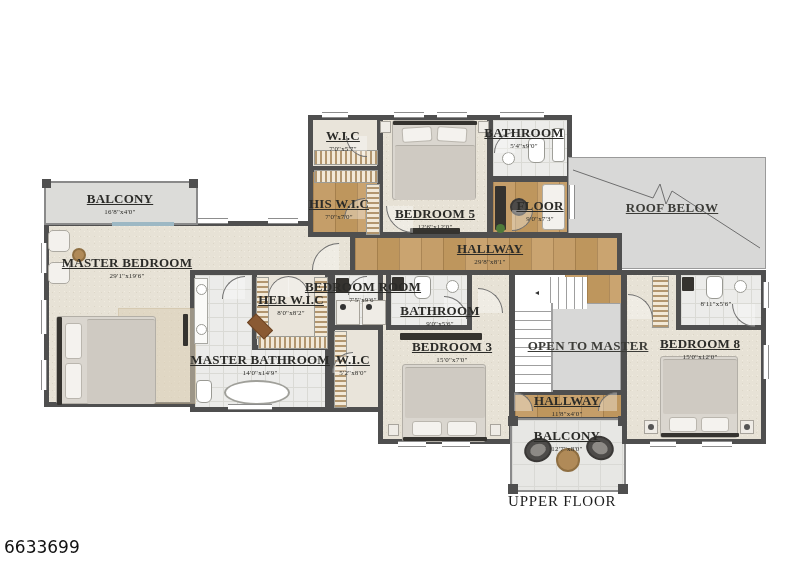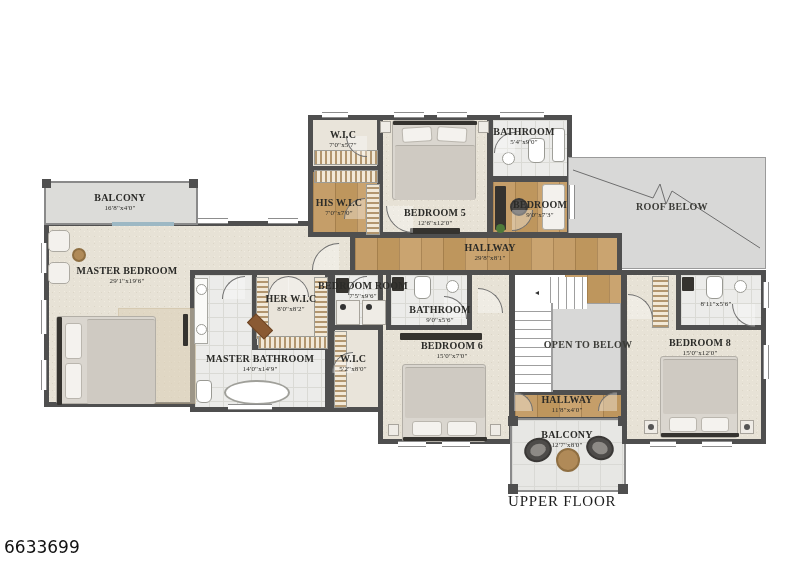--- a/index.html
+++ b/index.html
@@ -11,21 +11,21 @@
   .carpet{background-color:#e7e2d6;background-image:radial-gradient(#dcd6c7 14%,transparent 15%),radial-gradient(#f1ecdf 12%,transparent 13%);background-size:7px 7px,5px 5px;background-position:0 0,3px 3px;}
   .carpet2{background-color:#e9e4da;background-image:radial-gradient(#ded8cb 14%,transparent 15%);background-size:6px 6px;}
   .wood{background:repeating-linear-gradient(90deg,#c9a26c 0 22px,#c2995f 22px 44px,#cfa873 44px 66px),#c7a06a;box-shadow:inset 0 0 0 100px rgba(0,0,0,0.02);}
   .wood:after{content:"";position:absolute;inset:0;background:repeating-linear-gradient(90deg,rgba(90,60,25,.25) 0 1px,transparent 1px 22px);}
   .tile{background-color:#ececea;background-image:linear-gradient(#dadad5 1px,transparent 1px),linear-gradient(90deg,#dadad5 1px,transparent 1px);background-size:14px 14px;}
   .marble{background-color:#e7e7e4;background-image:linear-gradient(#d9d9d5 1px,transparent 1px),linear-gradient(90deg,#d9d9d5 1px,transparent 1px);background-size:22px 22px;}
   .concrete{background:#dcdcd9;}
   .grayarea{background:#d8d8d7;}
   
   .lbl{position:absolute;transform:translateX(-50%);text-align:center;color:#2b2b28;line-height:1.3;letter-spacing:.2px;white-space:nowrap;z-index:40;}
-  .ln1{font-size:10px;font-weight:600;}
+  .ln1{font-size:13px;font-weight:600;text-decoration:underline;}
   .ln2{font-size:7px;}
   
   .win-h{position:absolute;height:6px;background:#ffffff;border-top:1.5px solid #8d8d8d;border-bottom:1.5px solid #8d8d8d;box-sizing:border-box;z-index:30;}
   .win-v{position:absolute;width:6px;background:#ffffff;border-left:1.5px solid #8d8d8d;border-right:1.5px solid #8d8d8d;box-sizing:border-box;z-index:30;}
   .slider{position:absolute;height:4px;background:#9db8c4;z-index:31;}
   
   .arc{position:absolute;z-index:35;background:rgba(255,255,255,.35);}
   .arc-tl{border-top:1px solid #6f6f6f;border-left:1px solid #6f6f6f;border-top-left-radius:100%;}
   .arc-tr{border-top:1px solid #6f6f6f;border-right:1px solid #6f6f6f;border-top-right-radius:100%;}
   .arc-bl{border-bottom:1px solid #6f6f6f;border-left:1px solid #6f6f6f;border-bottom-left-radius:100%;}
@@ -241,42 +241,42 @@
     </div>
   <div class="furn chair-round" style="left:586px;top:436px;width:28px;height:24px;transform:rotate(20deg);">
       <div class="chair-in"></div>
     </div>
   <div class="furn tbl-wood" style="left:556px;top:448px;width:24px;height:24px;"></div>
 
   <div class="lbl" style="left:120px;top:191px;">
     <div class="ln1">BALCONY</div>
       <div class="ln2">16'8"x4'0"</div>
     </div>
-  <div class="lbl" style="left:127px;top:264px;">
+  <div class="lbl" style="left:127px;top:255px;">
     <div class="ln1">MASTER BEDROOM</div>
       <div class="ln2">29'1"x19'6"</div>
     </div>
   <div class="lbl" style="left:343px;top:128px;">
     <div class="ln1">W.I.C</div>
       <div class="ln2">7'0"x5'7"</div>
     </div>
   <div class="lbl" style="left:339px;top:196px;">
     <div class="ln1">HIS W.I.C</div>
       <div class="ln2">7'0"x7'0"</div>
     </div>
   <div class="lbl" style="left:435px;top:206px;">
     <div class="ln1">BEDROOM 5</div>
       <div class="ln2">12'6"x12'0"</div>
     </div>
   <div class="lbl" style="left:524px;top:125px;">
     <div class="ln1">BATHROOM</div>
       <div class="ln2">5'4"x9'0"</div>
     </div>
   <div class="lbl" style="left:540px;top:198px;">
-    <div class="ln1">BEDROOM</div>
+    <div class="ln1">FLOOR</div>
       <div class="ln2">9'0"x7'3"</div>
     </div>
   <div class="lbl rooflbl" style="left:672px;top:200px;">
     <div class="ln1">ROOF BELOW</div>
     </div>
   <div class="lbl" style="left:490px;top:241px;">
     <div class="ln1">HALLWAY</div>
       <div class="ln2">29'8"x8'1"</div>
     </div>
   <div class="lbl" style="left:291px;top:292px;">
@@ -293,33 +293,33 @@
     </div>
   <div class="lbl" style="left:353px;top:352px;">
     <div class="ln1">W.I.C</div>
       <div class="ln2">5'2"x8'0"</div>
     </div>
   <div class="lbl" style="left:440px;top:303px;">
     <div class="ln1">BATHROOM</div>
       <div class="ln2">9'0"x5'6"</div>
     </div>
   <div class="lbl" style="left:452px;top:339px;">
-    <div class="ln1">BEDROOM 6</div>
+    <div class="ln1">BEDROOM 3</div>
       <div class="ln2">15'0"x7'0"</div>
     </div>
   <div class="lbl" style="left:716px;top:300px;">
     <div class="ln1"></div>
       <div class="ln2">8'11"x5'6"</div>
     </div>
   <div class="lbl" style="left:700px;top:336px;">
     <div class="ln1">BEDROOM 8</div>
       <div class="ln2">15'0"x12'0"</div>
     </div>
   <div class="lbl openlbl" style="left:588px;top:338px;">
-    <div class="ln1">OPEN TO BELOW</div>
+    <div class="ln1">OPEN TO MASTER</div>
     </div>
   <div class="lbl" style="left:567px;top:393px;">
     <div class="ln1">HALLWAY</div>
       <div class="ln2">11'8"x4'0"</div>
     </div>
   <div class="lbl" style="left:567px;top:428px;">
     <div class="ln1">BALCONY</div>
       <div class="ln2">12'7"x8'0"</div>
     </div>
 

